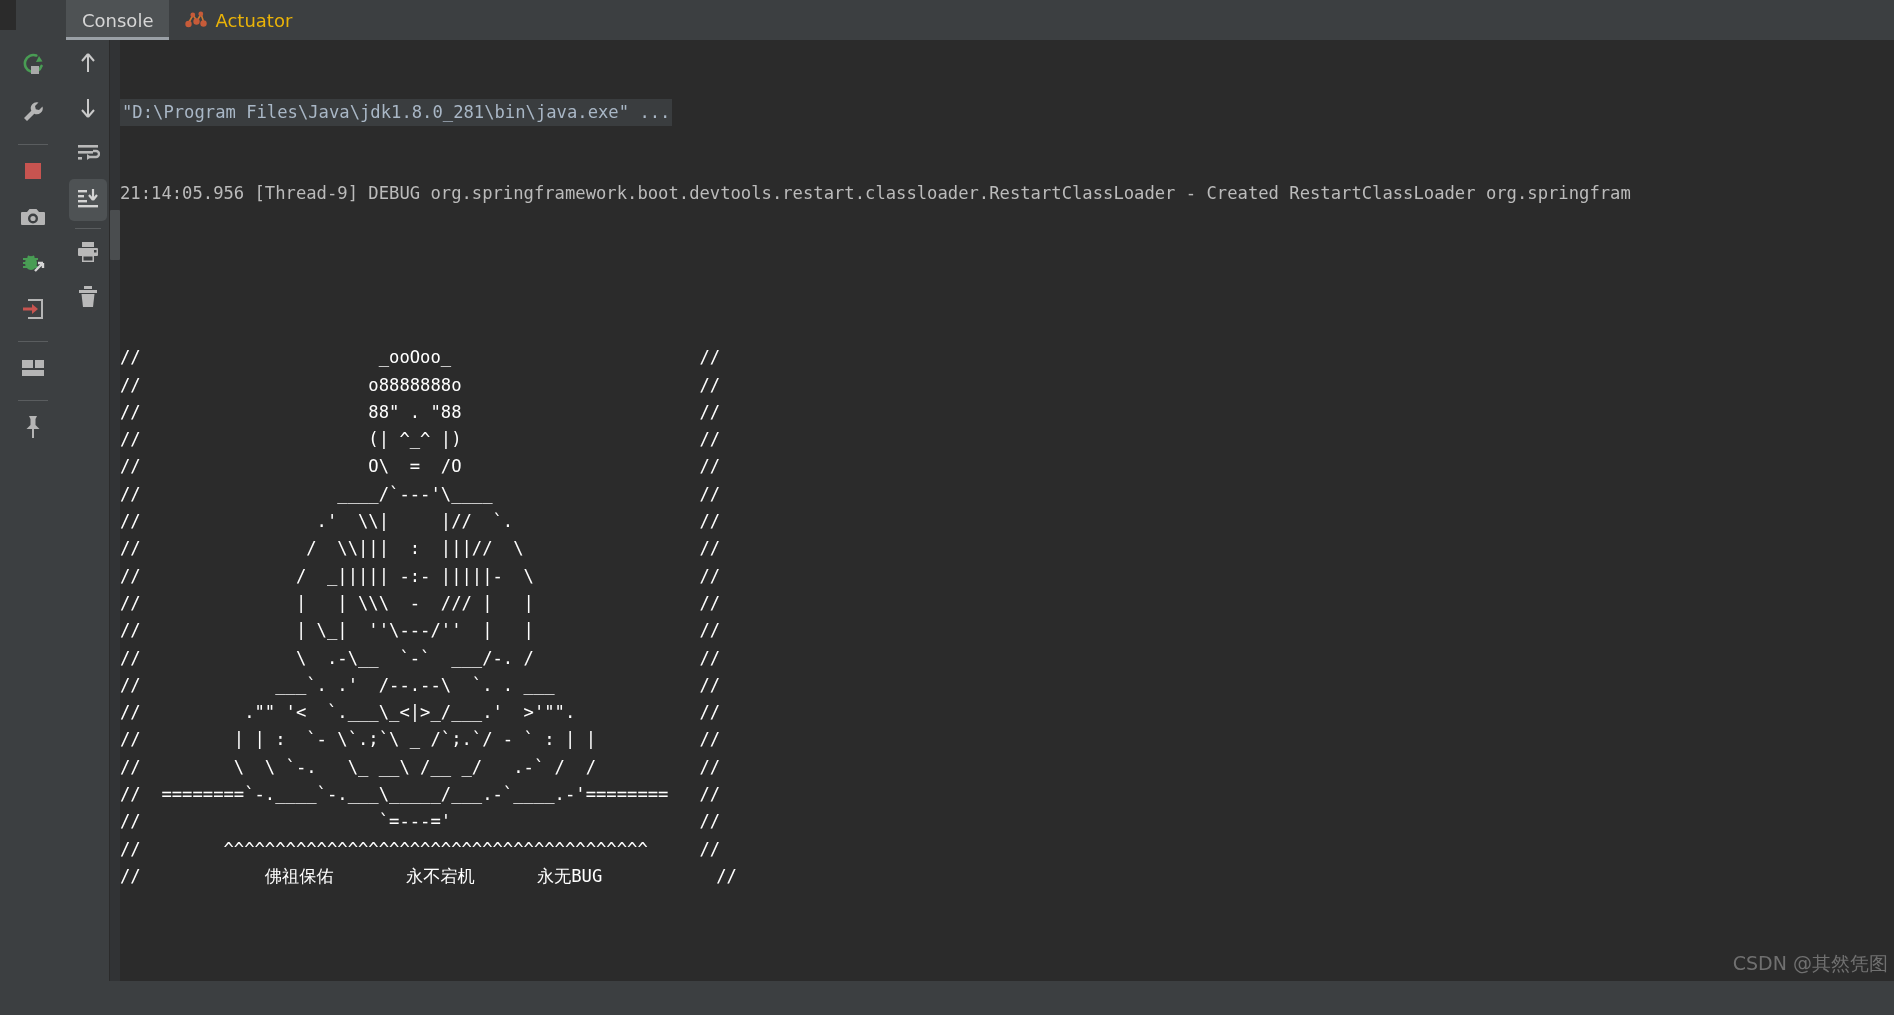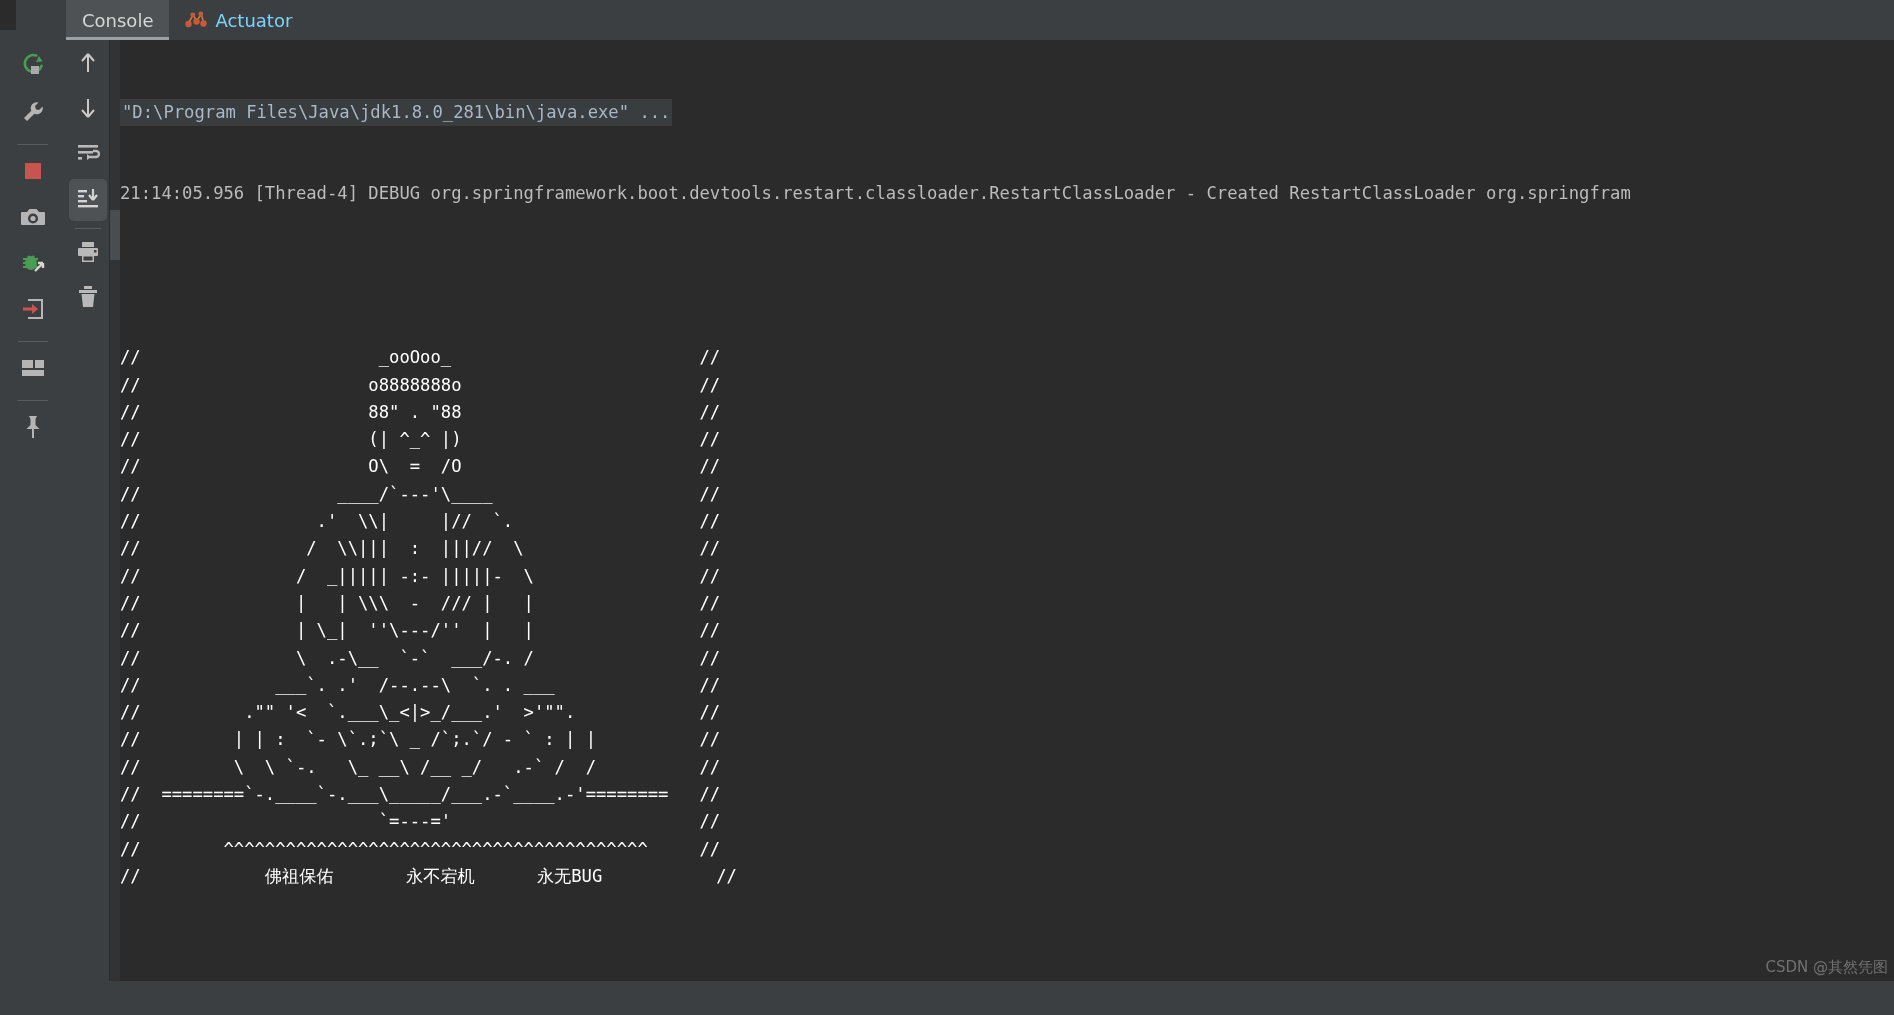--- a/index.html
+++ b/index.html
@@ -29,21 +29,21 @@
     align-items: stretch;
     padding-left: 66px;
     box-sizing: border-box;
     flex: 0 0 40px;
   }
   .tab {
     display: flex;
     align-items: center;
     gap: 8px;
     padding: 0 16px;
-    color: #7dd3fc;
+    color: #eab308;
     font-size: 18px;
     cursor: default;
     position: relative;
     user-select: none;
   }
   .tab.selected {
     background: #4e5254;
     color: #d6d6d6;
   }
   .tab.selected::after {
@@ -149,21 +149,21 @@
   .blank { height: 27.3px; }
 
   .c-debug { color: #bbbbbb; }
   .c-art   { color: #ffffff; }
 
   .watermark {
     position: absolute;
     right: 6px;
     bottom: 4px;
     color: #7d7d7d;
-    font-size: 15px;
+    font-size: 19px;
     font-family: "DejaVu Sans", sans-serif;
     opacity: .85;
     pointer-events: none;
   }
 
   .corner-dark {
     position: absolute;
     left: 0; top: 0;
     width: 16px; height: 30px;
     background: #2b2b2b;
@@ -341,21 +341,21 @@
       </div>
     </div>
 
     <div class="console-wrap">
       <div class="gutter">
         <div class="gutter-thumb"></div>
       </div>
 
       <div class="console">
         <div class="line"><span class="cmdline">"D:\Program Files\Java\jdk1.8.0_281\bin\java.exe" ...</span></div>
-        <div class="line c-debug">21:14:05.956 [Thread-4] DEBUG org.springframework.boot.devtools.restart.classloader.RestartClassLoader - Created RestartClassLoader org.springfram</div>
+        <div class="line c-debug">21:14:05.956 [Thread-9] DEBUG org.springframework.boot.devtools.restart.classloader.RestartClassLoader - Created RestartClassLoader org.springfram</div>
         <div class="blank"></div>
         <div id="ascii-art"><div class="line c-art">//                       _ooOoo_                        //</div><div class="line c-art">//                      o8888888o                       //</div><div class="line c-art">//                      88" . "88                       //</div><div class="line c-art">//                      (| ^_^ |)                       //</div><div class="line c-art">//                      O\  =  /O                       //</div><div class="line c-art">//                   ____/`---'\____                    //</div><div class="line c-art">//                 .'  \\|     |//  `.                  //</div><div class="line c-art">//                /  \\|||  :  |||//  \                 //</div><div class="line c-art">//               /  _||||| -:- |||||-  \                //</div><div class="line c-art">//               |   | \\\  -  /// |   |                //</div><div class="line c-art">//               | \_|  ''\---/''  |   |                //</div><div class="line c-art">//               \  .-\__  `-`  ___/-. /                //</div><div class="line c-art">//             ___`. .'  /--.--\  `. . ___              //</div><div class="line c-art">//          ."" '&lt;  `.___\_&lt;|&gt;_/___.'  &gt;'"".            //</div><div class="line c-art">//         | | :  `- \`.;`\ _ /`;.`/ - ` : | |          //</div><div class="line c-art">//         \  \ `-.   \_ __\ /__ _/   .-` /  /          //</div><div class="line c-art">//  ========`-.____`-.___\_____/___.-`____.-'========   //</div><div class="line c-art">//                       `=---='                        //</div><div class="line c-art">//        ^^^^^^^^^^^^^^^^^^^^^^^^^^^^^^^^^^^^^^^^^     //</div><div class="line c-art">//            佛祖保佑       永不宕机      永无BUG           //</div></div>
         <div class="blank"></div>
         
       </div>
 
       <div class="watermark">CSDN @其然凭图</div>
     </div>
   </div>
 </div>

